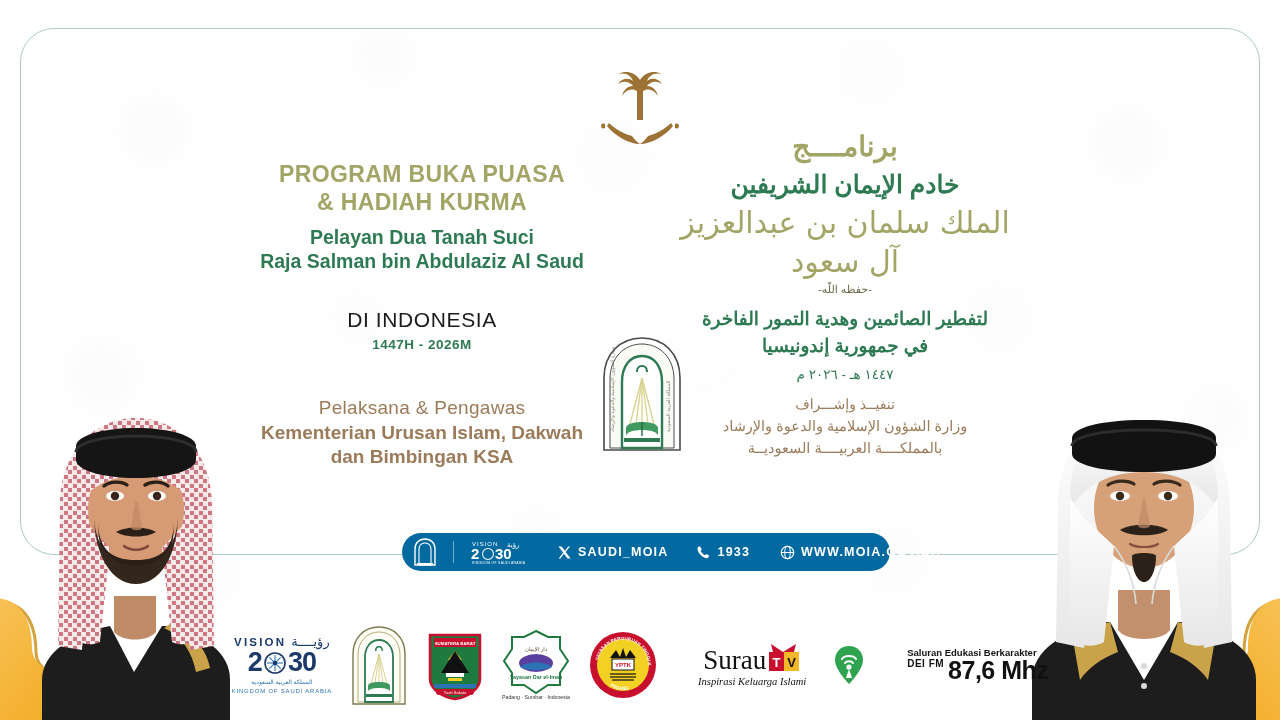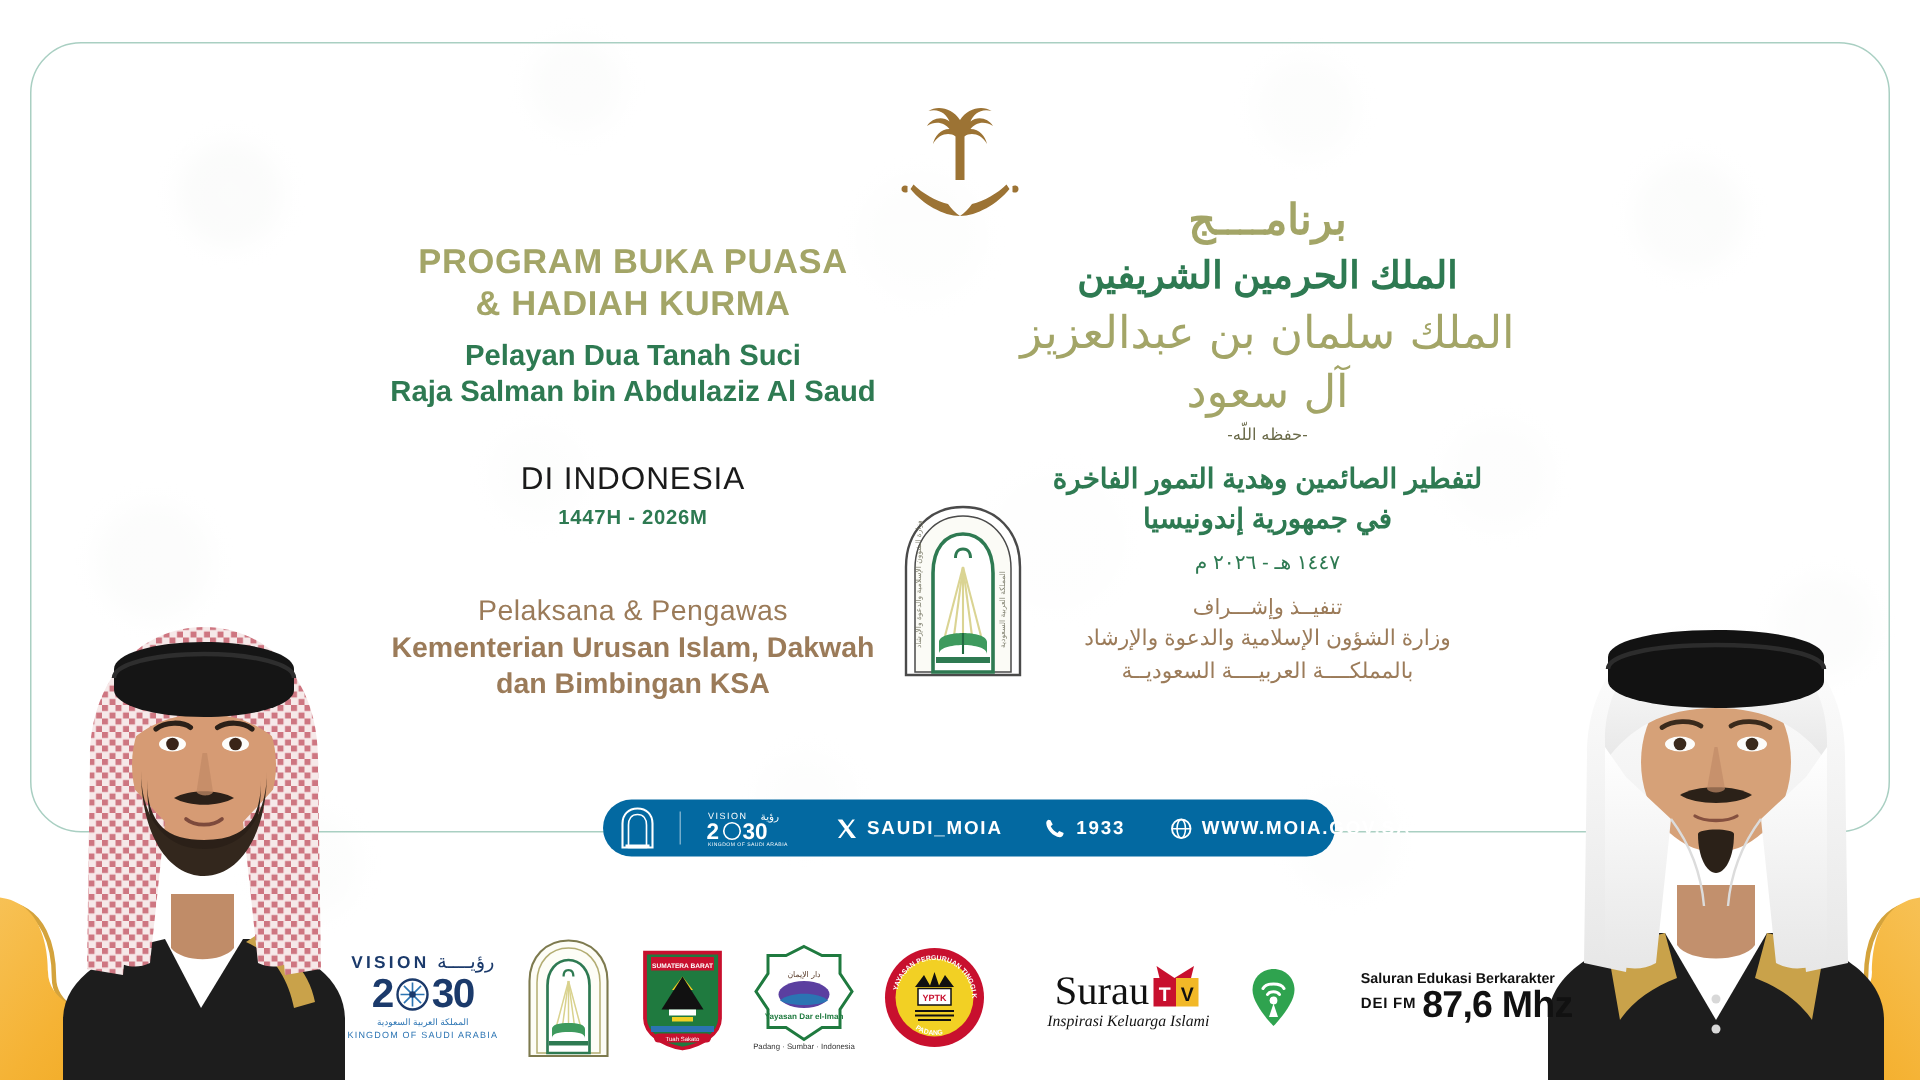--- a/index.html
+++ b/index.html
@@ -186,21 +186,21 @@
   .v2030-kof { font-size: 6px; letter-spacing: .8px; color: #2b74b3; margin-top: 2px; text-align: center; line-height: 1.5; }
 
   .surau-wrap { display: flex; flex-direction: column; align-items: center; }
   .surau-top { display: flex; align-items: flex-end; gap: 1px; }
   .surau-word { font-size: 27px; color: #111; font-family: "Liberation Serif", serif; line-height: .95; }
   .surau-tag { font-size: 10.5px; color: #111; font-style: italic; font-family: "Liberation Serif", serif; margin-top: 2px; }
 
   .dei-wrap { display: flex; align-items: center; gap: 5px; }
   .dei-txt { display: flex; flex-direction: column; }
   .dei-line1 { font-size: 9.5px; font-weight: bold; color: #111; }
-  .dei-freq-row { display: flex; align-items: center; gap: 4px; }
+  .dei-freq-row { display: flex; align-items: flex-start; gap: 4px; }
   .dei-fm { font-size: 10px; font-weight: bold; color: #111; letter-spacing: .5px; padding-bottom: 3px; }
   .dei-freq { font-size: 25px; font-weight: bold; color: #111; line-height: 1; letter-spacing: -.5px; }
 </style>
 </head>
 <body>
 
 <div id="poster">
 
   <div class="watermark"></div>
   <div class="veil"></div>
@@ -360,21 +360,21 @@
   </div>
 
   <div class="id-org">
     <div class="l1">Pelaksana &amp; Pengawas</div>
     <div class="l2">Kementerian Urusan Islam, Dakwah</div>
     <div class="l2">dan Bimbingan KSA</div>
   </div>
 
   <div class="col-ar">
     <div class="ar-program">برنامــــج</div>
-    <div class="ar-custodian">الملك الحرمين الشريفين</div>
+    <div class="ar-custodian">خادم الإيمان الشريفين</div>
     <div class="ar-name">الملك سلمان بن عبدالعزيز آل سعود</div>
     <div class="ar-hafidh">-حفظه اللّه-</div>
     <div class="ar-desc">
       <div>لتفطير الصائمين وهدية التمور الفاخرة</div>
       <div>في جمهورية إندونيسيا</div>
     </div>
     <div class="ar-date">١٤٤٧ هـ - ٢٠٢٦ م</div>
   </div>
 
   <div class="ar-exec">

